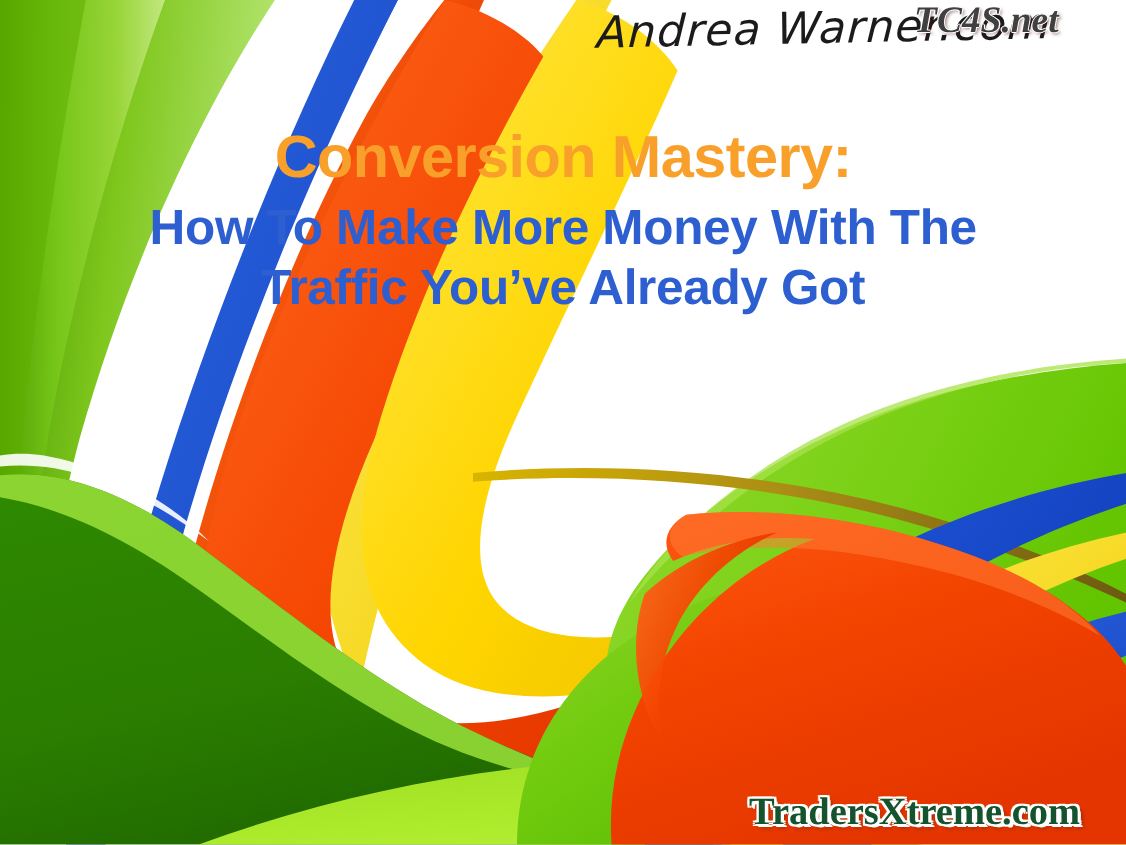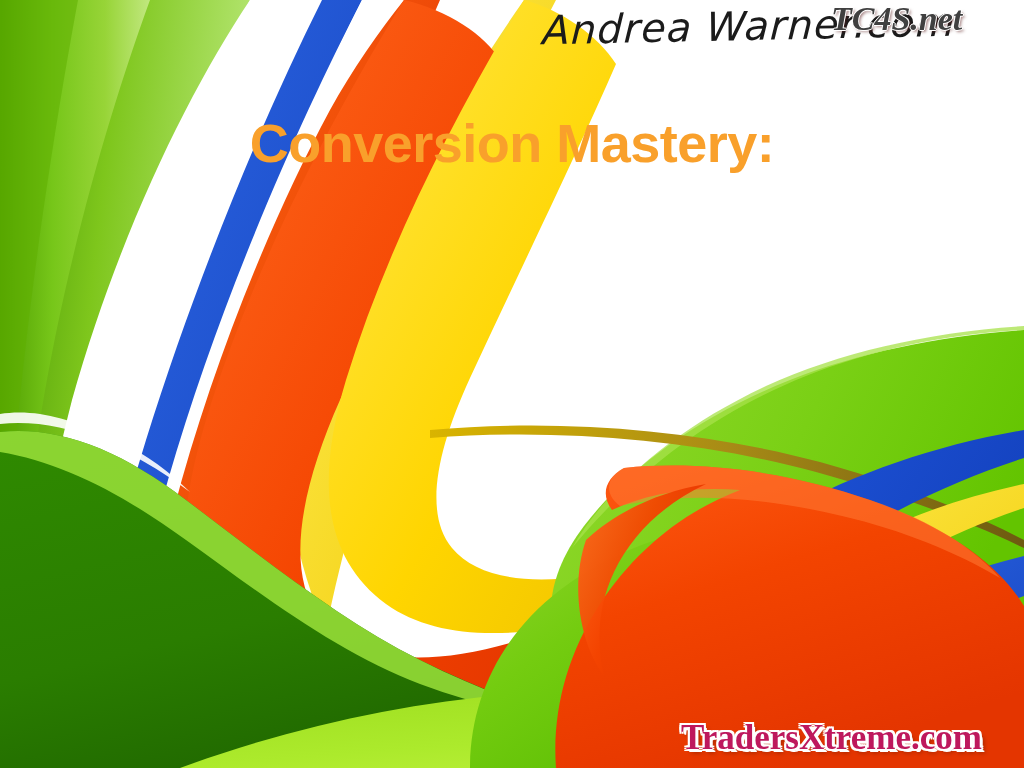--- a/index.html
+++ b/index.html
@@ -116,21 +116,21 @@
 
   #tradersxtreme-watermark {
     position: absolute;
     left: 681px;
     top: 719px;
     z-index: 30;
     font-family: "Liberation Serif", serif;
     font-weight: bold;
     font-size: 35px;
     line-height: 38px;
-    color: #be185d;
+    color: #14532d;
     white-space: nowrap;
     text-shadow:
        2px 0 0 #ffffff, -2px 0 0 #ffffff,
        0 2px 0 #ffffff, 0 -2px 0 #ffffff,
        2px 2px 0 #ffffff, -2px 2px 0 #ffffff,
        2px -2px 0 #ffffff, -2px -2px 0 #ffffff,
        3px 3px 0 #ffffff, 4px 4px 4px rgba(0,0,0,0.3);
   }
 </style>
 </head>
@@ -283,20 +283,24 @@
              C602,492 608,476 624,468 Z" fill="#ff7a34" opacity="0.55"></path>
 
     <path d="M586,540 C616,512 658,492 706,484 C664,504 632,534 614,572
              C598,606 596,642 604,676 C580,644 570,586 586,540 Z" fill="url(#gOrangeArc)" opacity="0.95"></path>
 
     <path d="M0,424 C60,418 122,442 190,492 C150,452 96,424 40,414 C26,412 12,412 0,414 Z" fill="#ffffff" opacity="0.9"></path>
   </svg>
 
   <div id="title-block">
     <h1 id="main-title">Conversion Mastery:</h1>
+    <div id="subtitle">
+      <span class="sub-line">How To Make More Money With The</span>
+      <span class="sub-line">Traffic You’ve Already Got</span>
+    </div>
   </div>
 
   <div id="signature-watermark">Andrea Warner.com</div>
 
   <div id="tc4s-watermark">TC4S.net</div>
 
 
   <div id="tradersxtreme-watermark">TradersXtreme.com</div>
 
 </div>

